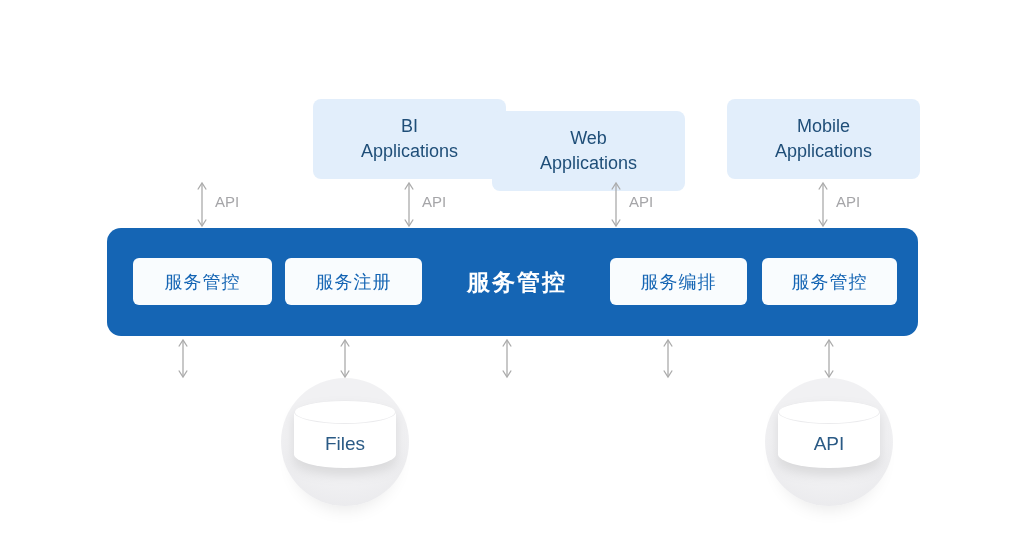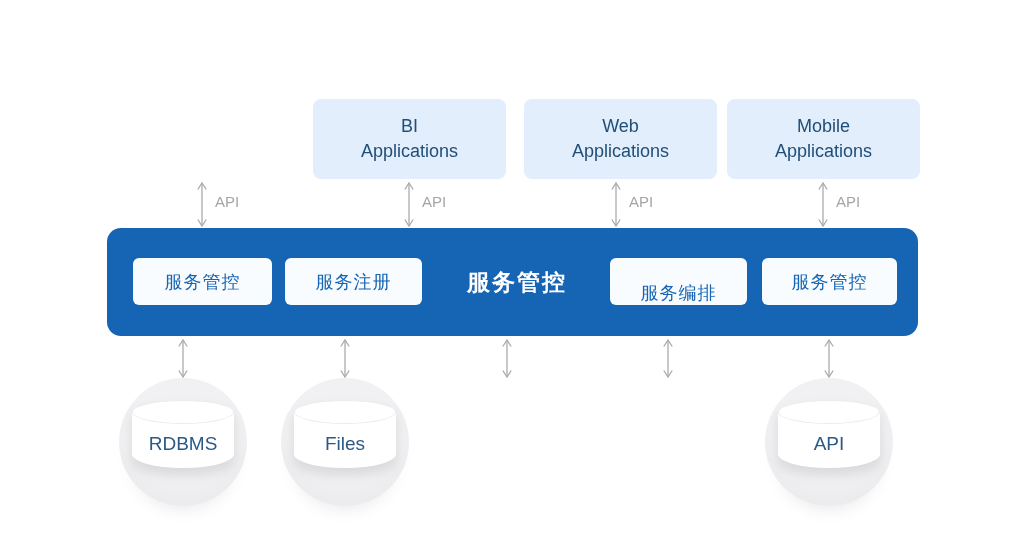--- a/index.html
+++ b/index.html
@@ -15,21 +15,21 @@
     position:absolute; top:99px; width:193px; height:80px;
     background:#e2eefb; border-radius:8px;
     display:flex; align-items:center; justify-content:center;
   }
   .app-box .app-label {
     color:#1f4e78; font-size:18px; line-height:25px;
     text-align:center; white-space:pre-line;
   }
   #app-0 { left:106px; }
   #app-1 { left:313px; }
-  #app-2 { left:524px; }
+  #app-2 { left:492px;margin-top:12px; }
   #app-3 { left:727px; }
 
   
   .arrow-svg { position:absolute; overflow:visible; }
   .api-label {
     position:absolute; top:193px; color:#a5a5a8; font-size:15px;
   }
 
   
   .service-bar {
@@ -37,21 +37,21 @@
     background:#1565b4; border-radius:14px;
   }
   .service-chip {
     position:absolute; top:30px; height:47px;
     background:#f9fcfe; border-radius:6px;
     display:flex; align-items:center; justify-content:center;
     color:#1565b4; font-size:18px; letter-spacing:1px;
   }
   #chip-0 { left:26px;  width:139px; }
   #chip-1 { left:178px; width:137px; }
-  #chip-2 { left:503px; width:137px;align-items:flex-end; }
+  #chip-2 { left:503px; width:137px; }
   #chip-3 { left:655px; width:135px; }
   .service-title {
     position:absolute; left:410px; top:0; height:108px;
     transform:translateX(-50%);
     display:flex; align-items:center;
     color:#ffffff; font-size:23px; font-weight:bold; letter-spacing:2px;
     white-space:nowrap;
   }
 
   
@@ -166,27 +166,20 @@
     <line x1="7" y1="2" x2="7" y2="37" stroke="#ababab" stroke-width="1.3"></line>
     <polyline points="2.8,7.5 7,1 11.2,7.5" fill="none" stroke="#ababab" stroke-width="1.3"></polyline>
     <polyline points="2.8,31.5 7,38 11.2,31.5" fill="none" stroke="#ababab" stroke-width="1.3"></polyline>
   </svg>
   <svg class="arrow-svg" style="left:822px; top:339px;" width="14" height="39" viewBox="0 0 14 39">
     <line x1="7" y1="2" x2="7" y2="37" stroke="#ababab" stroke-width="1.3"></line>
     <polyline points="2.8,7.5 7,1 11.2,7.5" fill="none" stroke="#ababab" stroke-width="1.3"></polyline>
     <polyline points="2.8,31.5 7,38 11.2,31.5" fill="none" stroke="#ababab" stroke-width="1.3"></polyline>
   </svg>
 
-  <div class="ds-circle" id="ds-0">
-    <div class="cylinder">
-      <div class="cyl-top"></div>
-      <div class="cyl-body"></div>
-      <div class="cyl-label">RDBMS</div>
-    </div>
-  </div>
   <div class="ds-circle" id="ds-1">
     <div class="cylinder">
       <div class="cyl-top"></div>
       <div class="cyl-body"></div>
       <div class="cyl-label">Files</div>
     </div>
   </div>
   <div class="ds-circle" id="ds-4">
     <div class="cylinder">
       <div class="cyl-top"></div>

